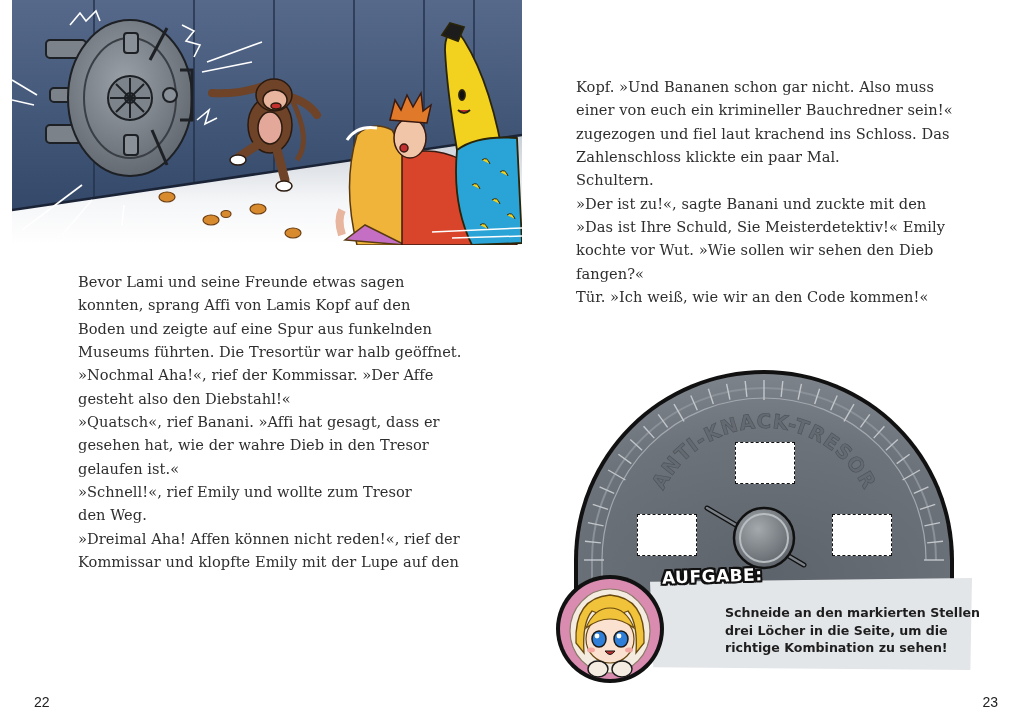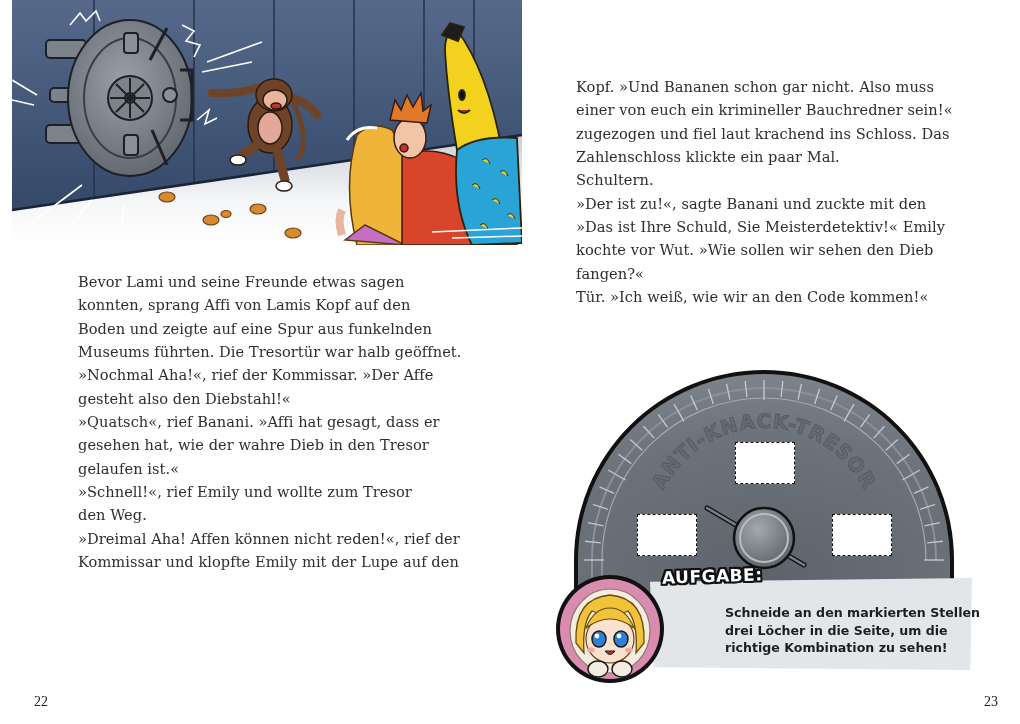--- a/index.html
+++ b/index.html
@@ -25,21 +25,21 @@
     letter-spacing: 0.05px;
     color: #2e2e2e;
     margin: 0;
   }
   .body-text .line { display: block; white-space: nowrap; }
   .left-text { left: 66px; top: 270px; width: 400px; }
   .right-text { left: 66px; top: 75px; width: 400px; }
 
   .page-number {
     position: absolute; bottom: 14px;
-    font-family: Liberation Serif, serif;
+    font-family: Liberation Sans, sans-serif;
     font-size: 14px; color: #222;
   }
   .pn-left { left: 22px; }
   .pn-right { right: 22px; }
 
   
   .dial-wrap { position: absolute; left: 62px; top: 360px; width: 384px; height: 240px; }
   .dial-wrap svg { display: block; }
 
   .cut-hole {

